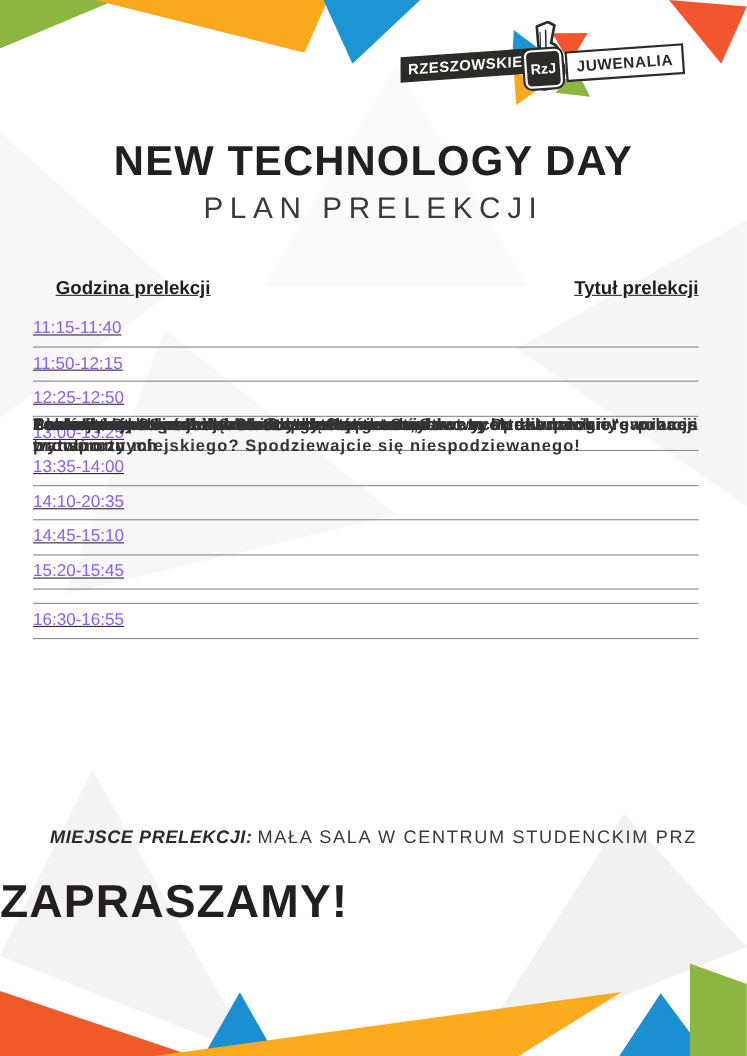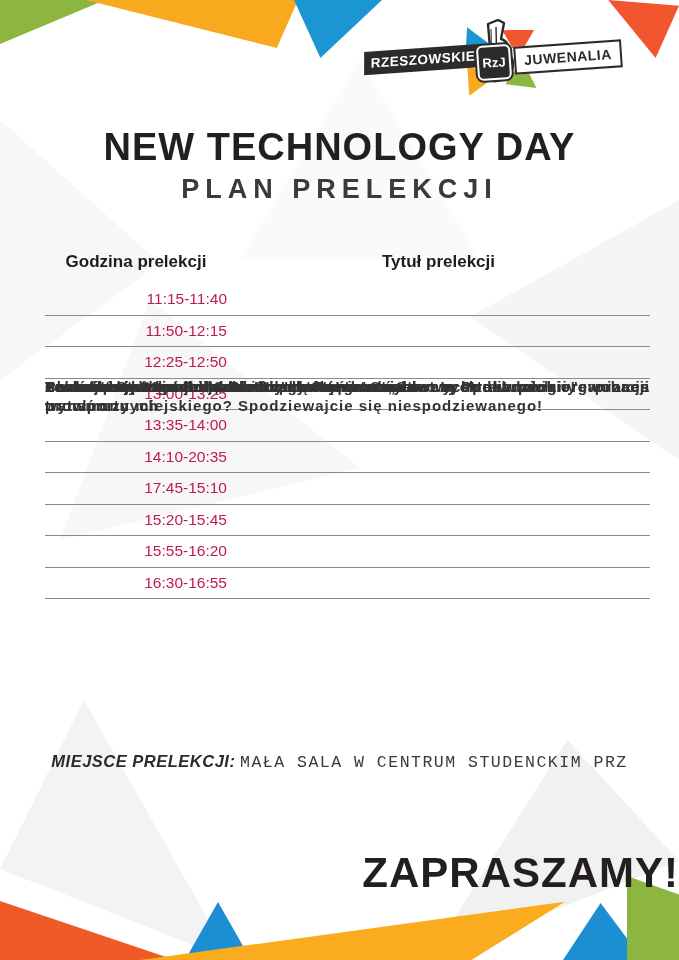--- a/index.html
+++ b/index.html
@@ -56,41 +56,41 @@
     display:flex; align-items:center; justify-content:center;
   }
 
   
   .title{
     position:absolute; left:0; top:126px; width:100%; text-align:center; z-index:2;
     font-size:38px; font-weight:800; letter-spacing:1px; color:#231f20; margin:0;
   }
   .subtitle{
     position:absolute; left:0; top:174px; width:100%; text-align:center; z-index:2;
-    font-size:27px; font-weight:700; letter-spacing:6px; color:#3a3a3a; margin:0;
+    font-size:27px; font-weight:400; letter-spacing:6px; color:#3a3a3a; margin:0;
   }
 
   
-  .schedule{position:absolute; left:45px; top:252px; width:605px; z-index:2;}
+  .schedule{position:absolute; left:30px; top:252px; width:605px; z-index:2;text-decoration:underline;}
   .thead{display:flex; font-weight:700; font-size:17px; color:#1d1d1d; margin-bottom:12px;}
   .thead .c-time{width:182px; text-align:center;}
-  .thead .c-title{flex:1; text-align:center;}
+  .thead .c-title{flex:1; text-align:right;}
   .row{display:flex; border-bottom:1.5px solid #8a8a8a; padding:6px 0;}
-  .row .time{width:182px; text-align:right; font-size:15.5px; color:#be185d; line-height:18.5px;}
+  .row .time{width:182px; text-align:left; font-size:15.5px; color:#8b5cf6; line-height:18.5px;}
   .row .title{flex:1; text-align:justify; font-size:15px; color:#333333; line-height:18.5px;}
 
   
   .venue{
     position:absolute; left:0; top:752px; width:100%; text-align:center; z-index:2;
     font-size:16.5px; color:#2b2b2b;
   }
   .venue .lbl{font-weight:800; letter-spacing:.5px;font-style:italic;}
-  .venue .val{font-weight:400; letter-spacing:1.5px; color:#3a3a3a;font-family:Liberation Mono, monospace;}
+  .venue .val{font-weight:400; letter-spacing:1.5px; color:#3a3a3a;}
   .closing{
-    position:absolute; left:0; top:849px; width:100%; text-align:right; z-index:2;
+    position:absolute; left:0; top:796px; width:100%; text-align:left; z-index:2;
     font-size:42px; font-weight:800; letter-spacing:1px; color:#231f20; margin:0;
   }
 </style>
 </head>
 <body>
 
 <div class="page">
 
   <div class="faint f1"></div>
   <div class="faint f2"></div>
@@ -152,29 +152,28 @@
       </div>
         <div class="row">
         <div class="time">13:35-14:00</div>
         <div class="title">Funkcjonowanie Związku Strzeleckiego Strzelec w strukturach organizacji proobronnych</div>
       </div>
         <div class="row">
         <div class="time">14:10-20:35</div>
         <div class="title">ProtoLab jako przestrzeń do prototypowania nowych technologii</div>
       </div>
         <div class="row">
-        <div class="time">17:45-15:10</div>
+        <div class="time">14:45-15:10</div>
         <div class="title">Chcesz latać dronem? Start z głową!</div>
       </div>
         <div class="row">
         <div class="time">15:20-15:45</div>
         <div class="title">Samolot su-22 w Polskich Siłach Powietrznych</div>
       </div>
         <div class="row">
-        <div class="time">15:55-16:20</div>
         <div class="title">Formuła Student jako zawody konstruktorów</div>
       </div>
         <div class="row">
         <div class="time">16:30-16:55</div>
       </div>
       </div>
   </div>
 
   <div class="venue">
     <span class="lbl">MIEJSCE PRELEKCJI:</span>

